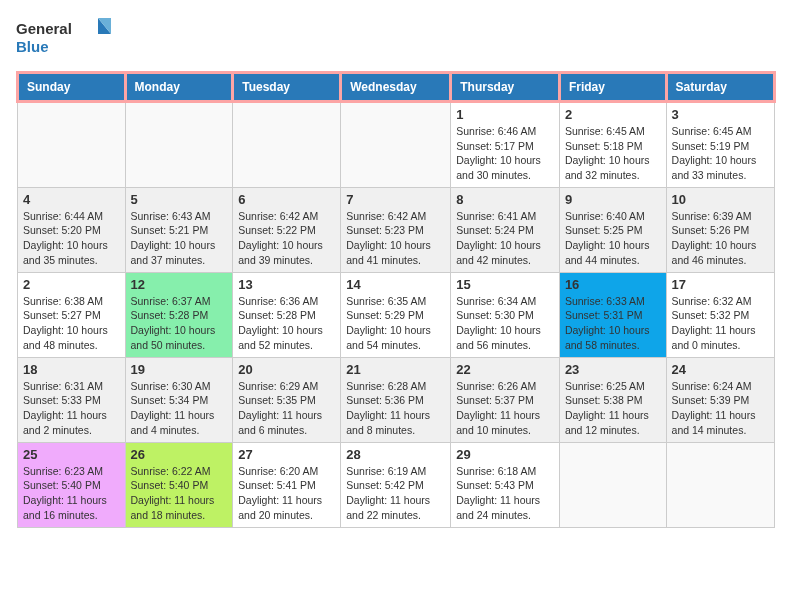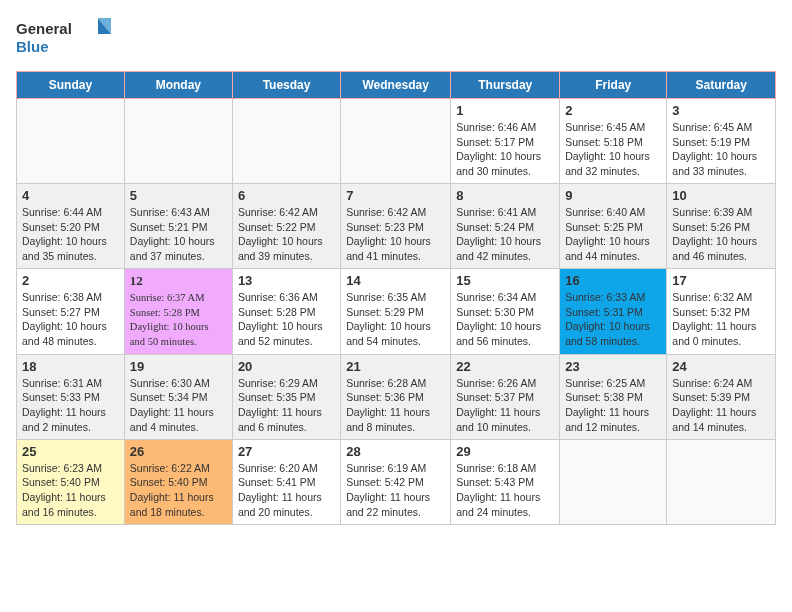--- a/index.html
+++ b/index.html
@@ -34,25 +34,25 @@
       color: #555;
     }
     table {
       width: 100%;
       border-collapse: collapse;
       font-size: 11px;
     }
     thead th {
       background-color: #2979b8;
       color: white;
-      text-align: center;
+      text-align: left;
       padding: 6px 8px;
       font-size: 12px;
       font-weight: bold;
-      border: 1px solid #fca5a5;
+      border: 3px solid #fca5a5;
     }
     tbody td {
       border: 1px solid #ccc;
       vertical-align: top;
       padding: 4px 5px;
       height: 85px;
       width: 113px;
     }
     .day-number {
       font-size: 13px;
@@ -153,21 +153,21 @@
         <td style="background-color: rgb(240, 240, 240);">
           <span class="day-number">10</span>
           <div class="cell-text">Sunrise: 6:39 AM<br>Sunset: 5:26 PM<br>Daylight: 10 hours<br>and 46 minutes.</div>
         </td>
       </tr>
       <tr>
         <td style="background-color: rgb(255, 255, 255);">
           <span class="day-number">2</span>
           <div class="cell-text">Sunrise: 6:38 AM<br>Sunset: 5:27 PM<br>Daylight: 10 hours<br>and 48 minutes.</div>
         </td>
-        <td style="background-color: #f0abfc; font-family: Liberation Serif, serif;">
+        <td style="background-color: #86efac;">
           <span class="day-number">12</span>
           <div class="cell-text">Sunrise: 6:37 AM<br>Sunset: 5:28 PM<br>Daylight: 10 hours<br>and 50 minutes.</div>
         </td>
         <td style="background-color: rgb(255, 255, 255);">
           <span class="day-number">13</span>
           <div class="cell-text">Sunrise: 6:36 AM<br>Sunset: 5:28 PM<br>Daylight: 10 hours<br>and 52 minutes.</div>
         </td>
         <td style="background-color: rgb(255, 255, 255);">
           <span class="day-number">14</span>
           <div class="cell-text">Sunrise: 6:35 AM<br>Sunset: 5:29 PM<br>Daylight: 10 hours<br>and 54 minutes.</div>
@@ -209,25 +209,25 @@
         <td style="background-color: rgb(240, 240, 240); margin-top: 21px;">
           <span class="day-number">23</span>
           <div class="cell-text">Sunrise: 6:25 AM<br>Sunset: 5:38 PM<br>Daylight: 11 hours<br>and 12 minutes.</div>
         </td>
         <td style="background-color: rgb(240, 240, 240);">
           <span class="day-number">24</span>
           <div class="cell-text">Sunrise: 6:24 AM<br>Sunset: 5:39 PM<br>Daylight: 11 hours<br>and 14 minutes.</div>
         </td>
       </tr>
       <tr>
-        <td style="background-color: #fef9c3;">
+        <td style="background-color: #f0abfc;">
           <span class="day-number">25</span>
           <div class="cell-text">Sunrise: 6:23 AM<br>Sunset: 5:40 PM<br>Daylight: 11 hours<br>and 16 minutes.</div>
         </td>
-        <td style="background-color: #fdba74;">
+        <td style="background-color: #bef264;">
           <span class="day-number">26</span>
           <div class="cell-text">Sunrise: 6:22 AM<br>Sunset: 5:40 PM<br>Daylight: 11 hours<br>and 18 minutes.</div>
         </td>
         <td style="background-color: rgb(255, 255, 255);">
           <span class="day-number">27</span>
           <div class="cell-text">Sunrise: 6:20 AM<br>Sunset: 5:41 PM<br>Daylight: 11 hours<br>and 20 minutes.</div>
         </td>
         <td style="background-color: rgb(255, 255, 255);">
           <span class="day-number">28</span>
           <div class="cell-text">Sunrise: 6:19 AM<br>Sunset: 5:42 PM<br>Daylight: 11 hours<br>and 22 minutes.</div>

